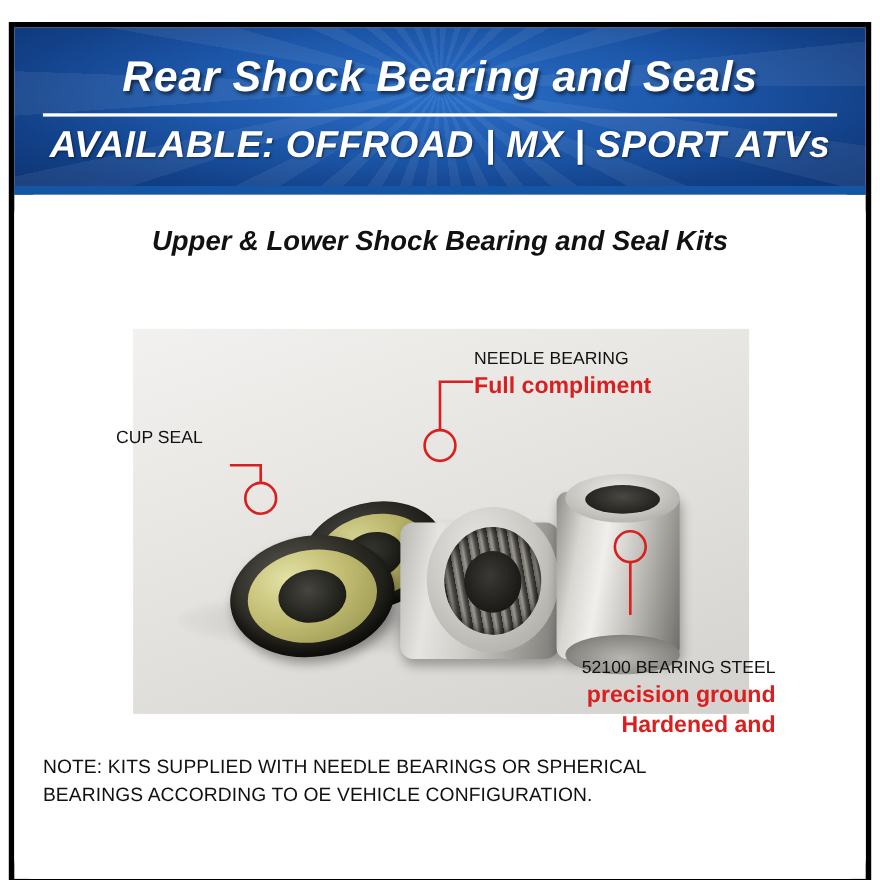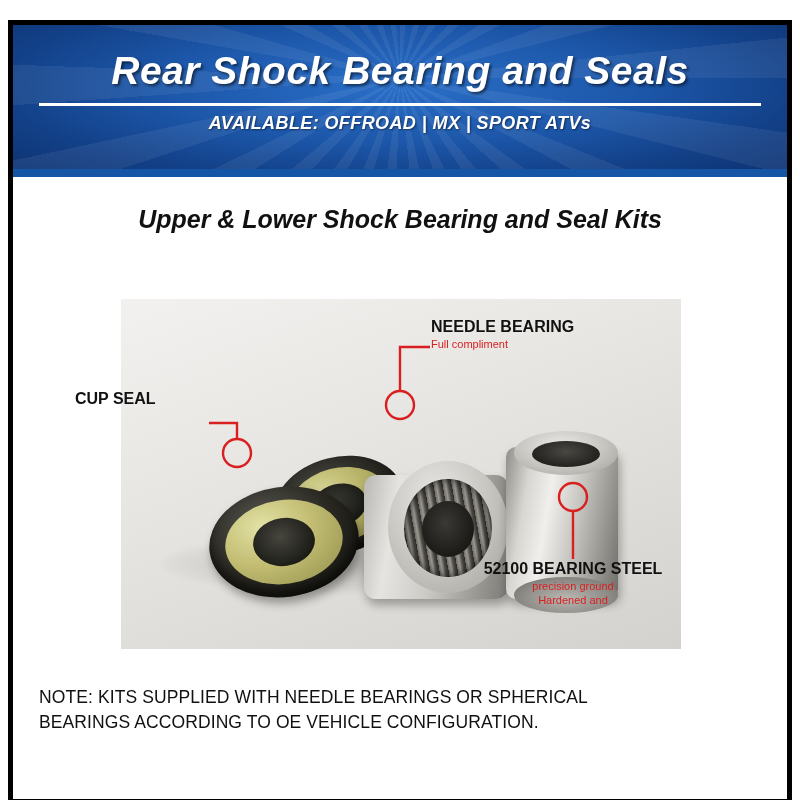--- a/index.html
+++ b/index.html
@@ -73,21 +73,21 @@
     height: 3px;
     background: #ffffff;
   }
   .header-sub {
     position: absolute;
     left: 0;
     top: 88px;
     width: 100%;
     text-align: center;
     color: #ffffff;
-    font-size: 18px;
+    font-size: 34px;
     font-weight: bold;
     font-style: italic;
     letter-spacing: 0.4px;
     text-shadow: 1px 1px 2px rgba(0,0,0,0.5);
     white-space: nowrap;
   }
   .header-bottom-bar {
     position: absolute;
     left: 0;
     bottom: 0;
@@ -271,33 +271,33 @@
     width: 104px; height: 36px;
     border-radius: 50%;
     background: radial-gradient(ellipse at 50% 60%, #b9b7b2 0%, #8d8b86 60%, #6b6965 100%);
   }
   
   .callout {
     position: absolute;
   }
   .callout .title {
     font-size: 16px;
-    font-weight: bold;
+    font-weight: normal;
     color: #111111;
     white-space: nowrap;
     line-height: 1.25;
   }
   .callout .note {
-    font-size: 11px;
-    font-weight: normal;
+    font-size: 21px;
+    font-weight: bold;
     color: #d91f1f;
     white-space: nowrap;
     line-height: 1.3;
   }
-  .callout.center { text-align: center; }
+  .callout.center { text-align: right; margin-top: 39px; }
   .callout-svg {
     position: absolute;
     left: 0;
     top: 0;
     width: 800px;
     height: 800px;
     pointer-events: none;
   }
   
   .note-block {
@@ -366,21 +366,21 @@
         <circle cx="224" cy="276" r="14" fill="none" stroke="#d91f1f" stroke-width="2.4"></circle>
         <path d="M224 262 L224 246 L196 246" fill="none" stroke="#d91f1f" stroke-width="2.4"></path>
 
         <circle cx="387" cy="228" r="14" fill="none" stroke="#d91f1f" stroke-width="2.4"></circle>
         <path d="M387 214 L387 170 L417 170" fill="none" stroke="#d91f1f" stroke-width="2.4"></path>
 
         <circle cx="560" cy="320" r="14" fill="none" stroke="#d91f1f" stroke-width="2.4"></circle>
         <path d="M560 334 L560 382" fill="none" stroke="#d91f1f" stroke-width="2.4"></path>
       </svg>
 
-      <div class="callout" style="left:62px; top:212px; width:140px; text-align:left;">
+      <div class="callout" style="left:62px; top:212px; width:140px; text-align:center;">
         <div class="title">CUP SEAL</div>
       </div>
 
       <div class="callout" style="left:418px; top:140px; width:200px; text-align:left;">
         <div class="title">NEEDLE BEARING</div>
         <div class="note">Full compliment</div>
       </div>
 
       <div class="callout center" style="left:428px; top:382px; width:264px;">
         <div class="title">52100 BEARING STEEL</div>

